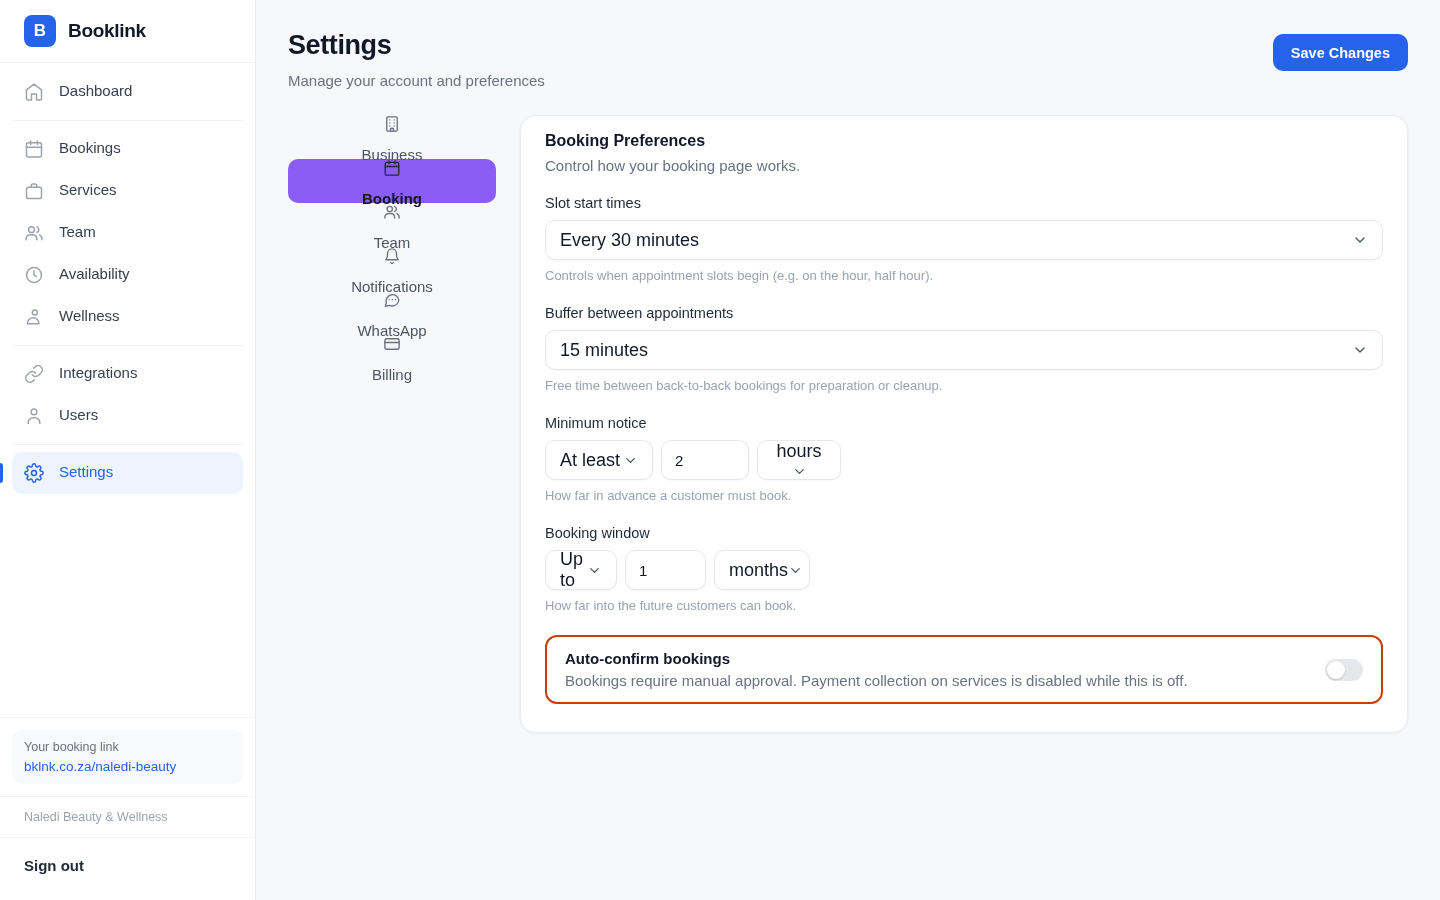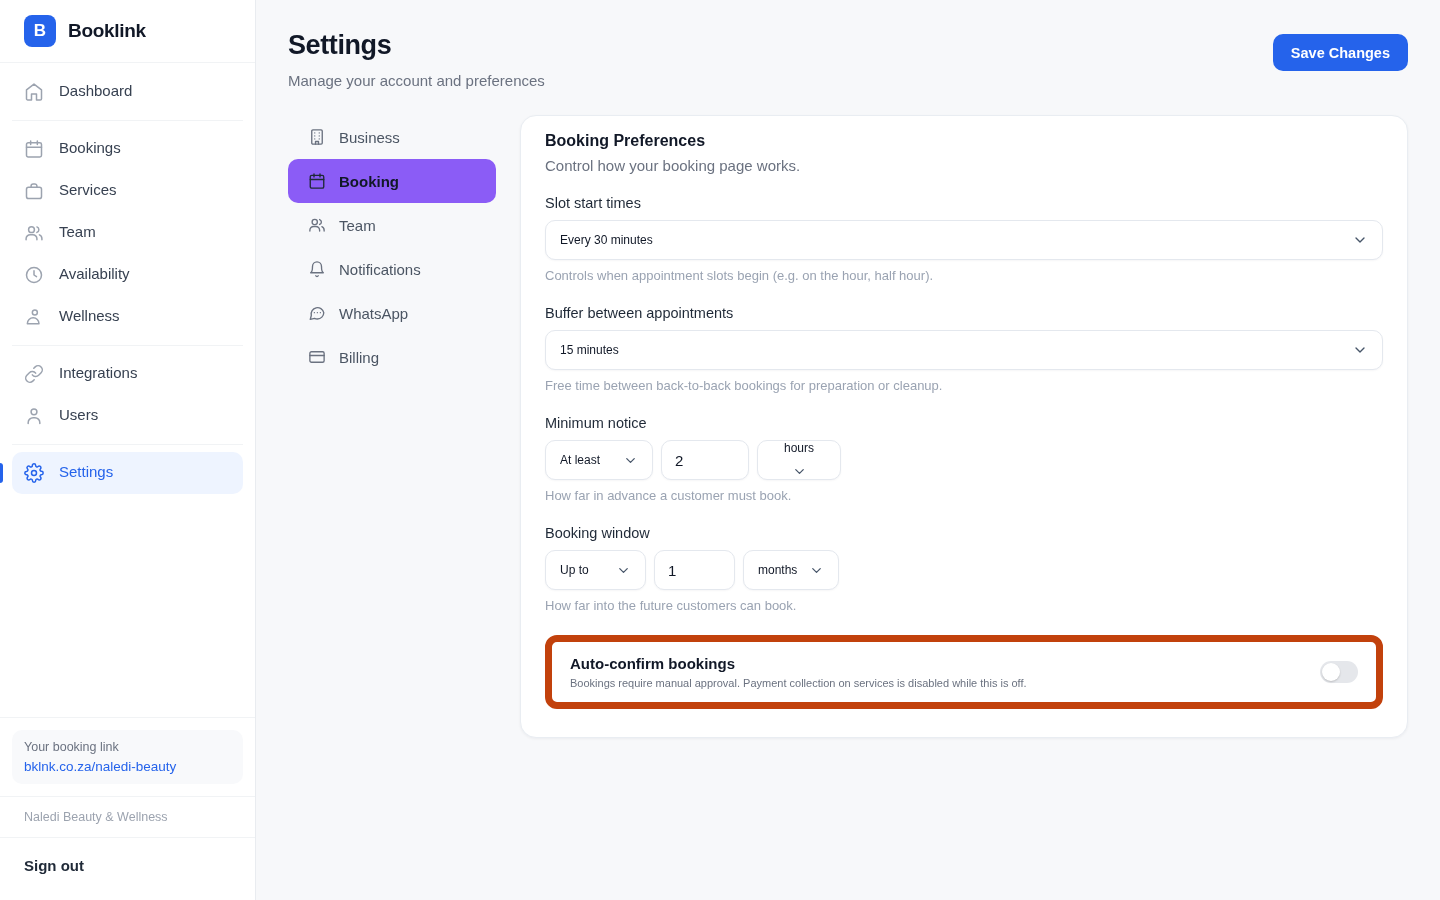--- a/index.html
+++ b/index.html
@@ -64,61 +64,61 @@
     font-family: "Liberation Sans", sans-serif; cursor: pointer; margin-top: 4px;
   }
 
   .content { display: flex; gap: 24px; align-items: flex-start; }
 
   
   .subnav { width: 208px; flex-shrink: 0; }
   .subnav-item {
     display: flex; align-items: center; gap: 13px;
     height: 44px; padding: 0 20px; border-radius: 10px;
-    font-size: 15px; color: #4b5563; cursor: pointer;
+    font-size: 15px; color: #4b5563; cursor: pointer; flex-direction: column;
   }
   .subnav-item .icn { color: #6b7280; display: flex; }
   .subnav-item.active { background: #8b5cf6; color: #111827; font-weight: 700; }
   .subnav-item.active .icn { color: #1f2937; }
 
   
   .panel {
     flex: 1; background: #fff; border: 1px solid #e9edf2; border-radius: 16px;
     padding: 16px 24px 28px; box-shadow: 0 1px 3px rgba(16,24,40,.05);
   }
   .panel-title { font-size: 16px; font-weight: 700; color: #111827; margin-bottom: 7px; }
   .panel-sub { font-size: 15px; color: #6b7280; margin-bottom: 21px; }
 
   .field { margin-bottom: 22px; }
   .field-label { font-size: 14.5px; color: #1f2937; margin-bottom: 9px; }
   .select {
     height: 40px; display: flex; align-items: center; justify-content: space-between;
     padding: 0 14px; background: #fff; border: 1px solid #e4e8ee; border-radius: 10px;
-    font-size: 12px; color: #111827; cursor: pointer;
+    font-size: 18px; color: #111827; cursor: pointer;
     box-shadow: 0 1px 2px rgba(16,24,40,.04);
   }
   .select .icn { color: #475569; }
   .help { font-size: 13px; color: #9aa3b2; margin-top: 8px; }
 
   .inline-row { display: flex; gap: 8px; }
   .num-input {
     height: 40px; border: 1px solid #e4e8ee; border-radius: 10px;
     padding: 0 13px; font-size: 15px; color: #111827; background: #fff;
     font-family: "Liberation Sans", sans-serif;
     box-shadow: 0 1px 2px rgba(16,24,40,.04); outline: none;
   }
   .w-q1 { width: 108px; } .w-n1 { width: 88px; } .w-u1 { width: 84px; flex-direction: column; }
-  .w-q2 { width: 101px; }  .w-n2 { width: 81px; } .w-u2 { width: 96px; }
+  .w-q2 { width: 72px; }  .w-n2 { width: 81px; } .w-u2 { width: 96px; }
 
   .auto-box {
-    border: 7px solid #c2410c; border-radius: 12px; padding: 13px 18px;
+    border: 2px solid #c2410c; border-radius: 12px; padding: 13px 18px;
     display: flex; align-items: center; justify-content: space-between; margin-top: 4px; gap: 12px;
   }
   .auto-title { font-size: 15px; font-weight: 700; color: #111827; margin-bottom: 5px; }
-  .auto-desc { font-size: 11px; color: #6b7280; }
+  .auto-desc { font-size: 15px; color: #6b7280; }
   .toggle {
     width: 38px; height: 22px; background: #e5e7eb; border-radius: 11px;
     position: relative; flex-shrink: 0; cursor: pointer;
   }
   .toggle .knob {
     position: absolute; left: 2px; top: 2px; width: 18px; height: 18px;
     background: #fff; border-radius: 50%; box-shadow: 0 1px 2px rgba(0,0,0,.18);
   }
 </style>
 </head>

